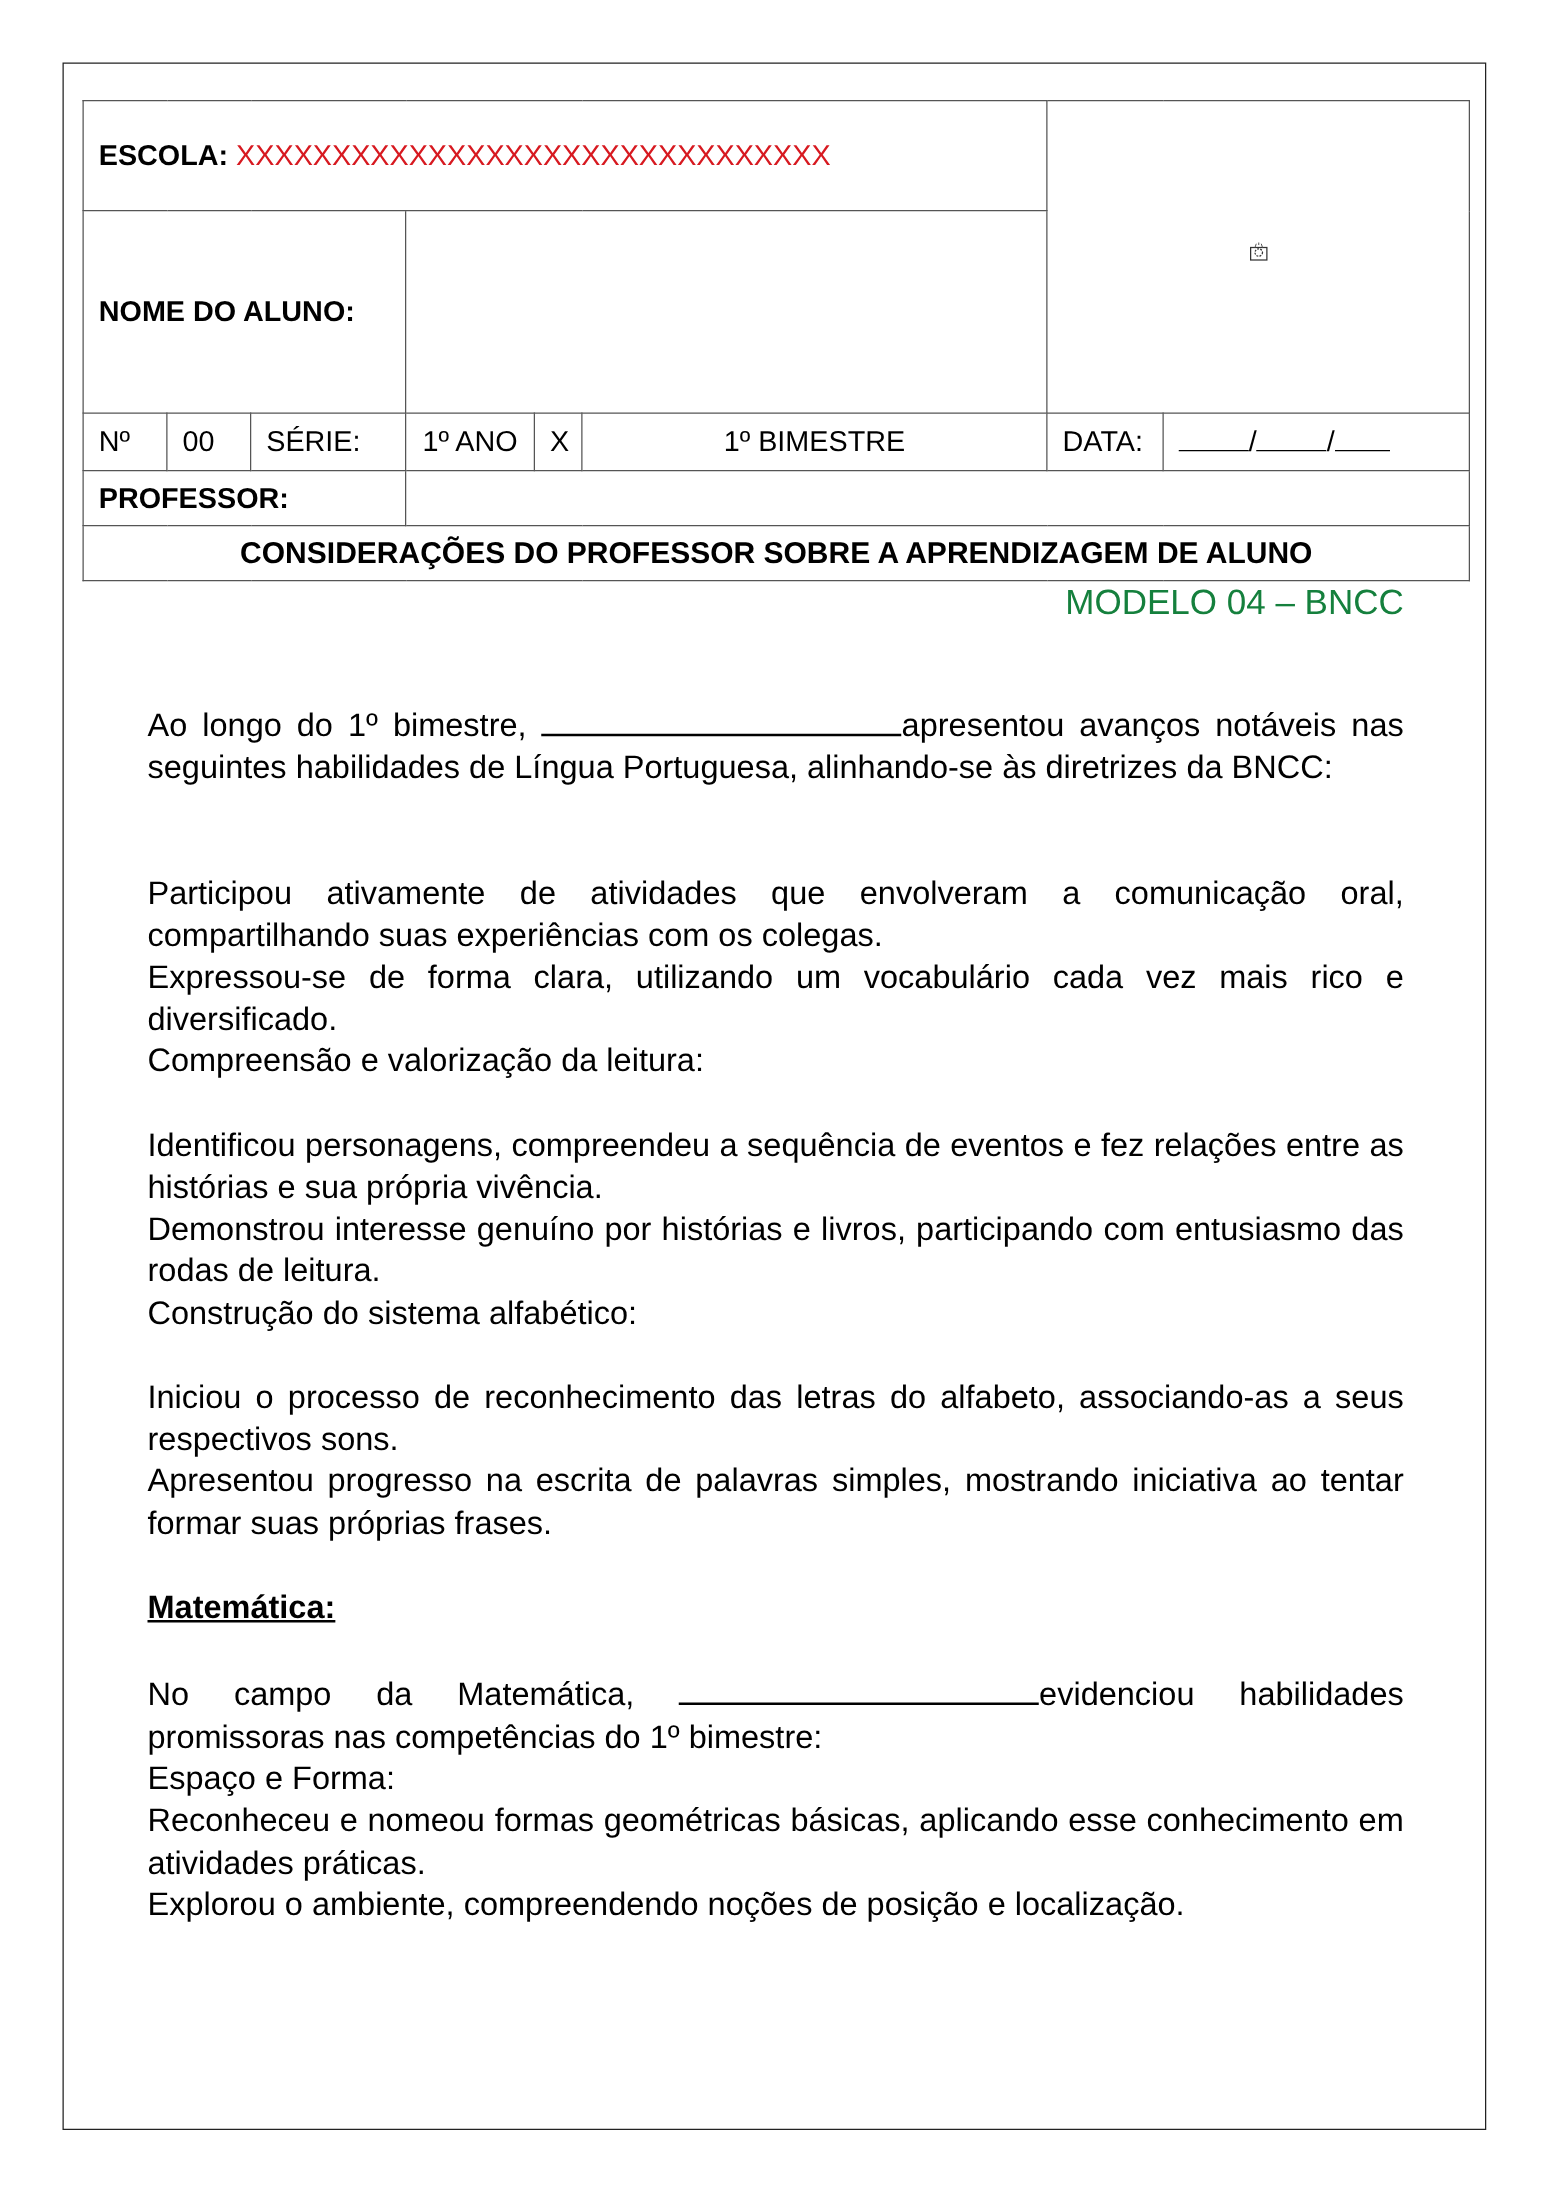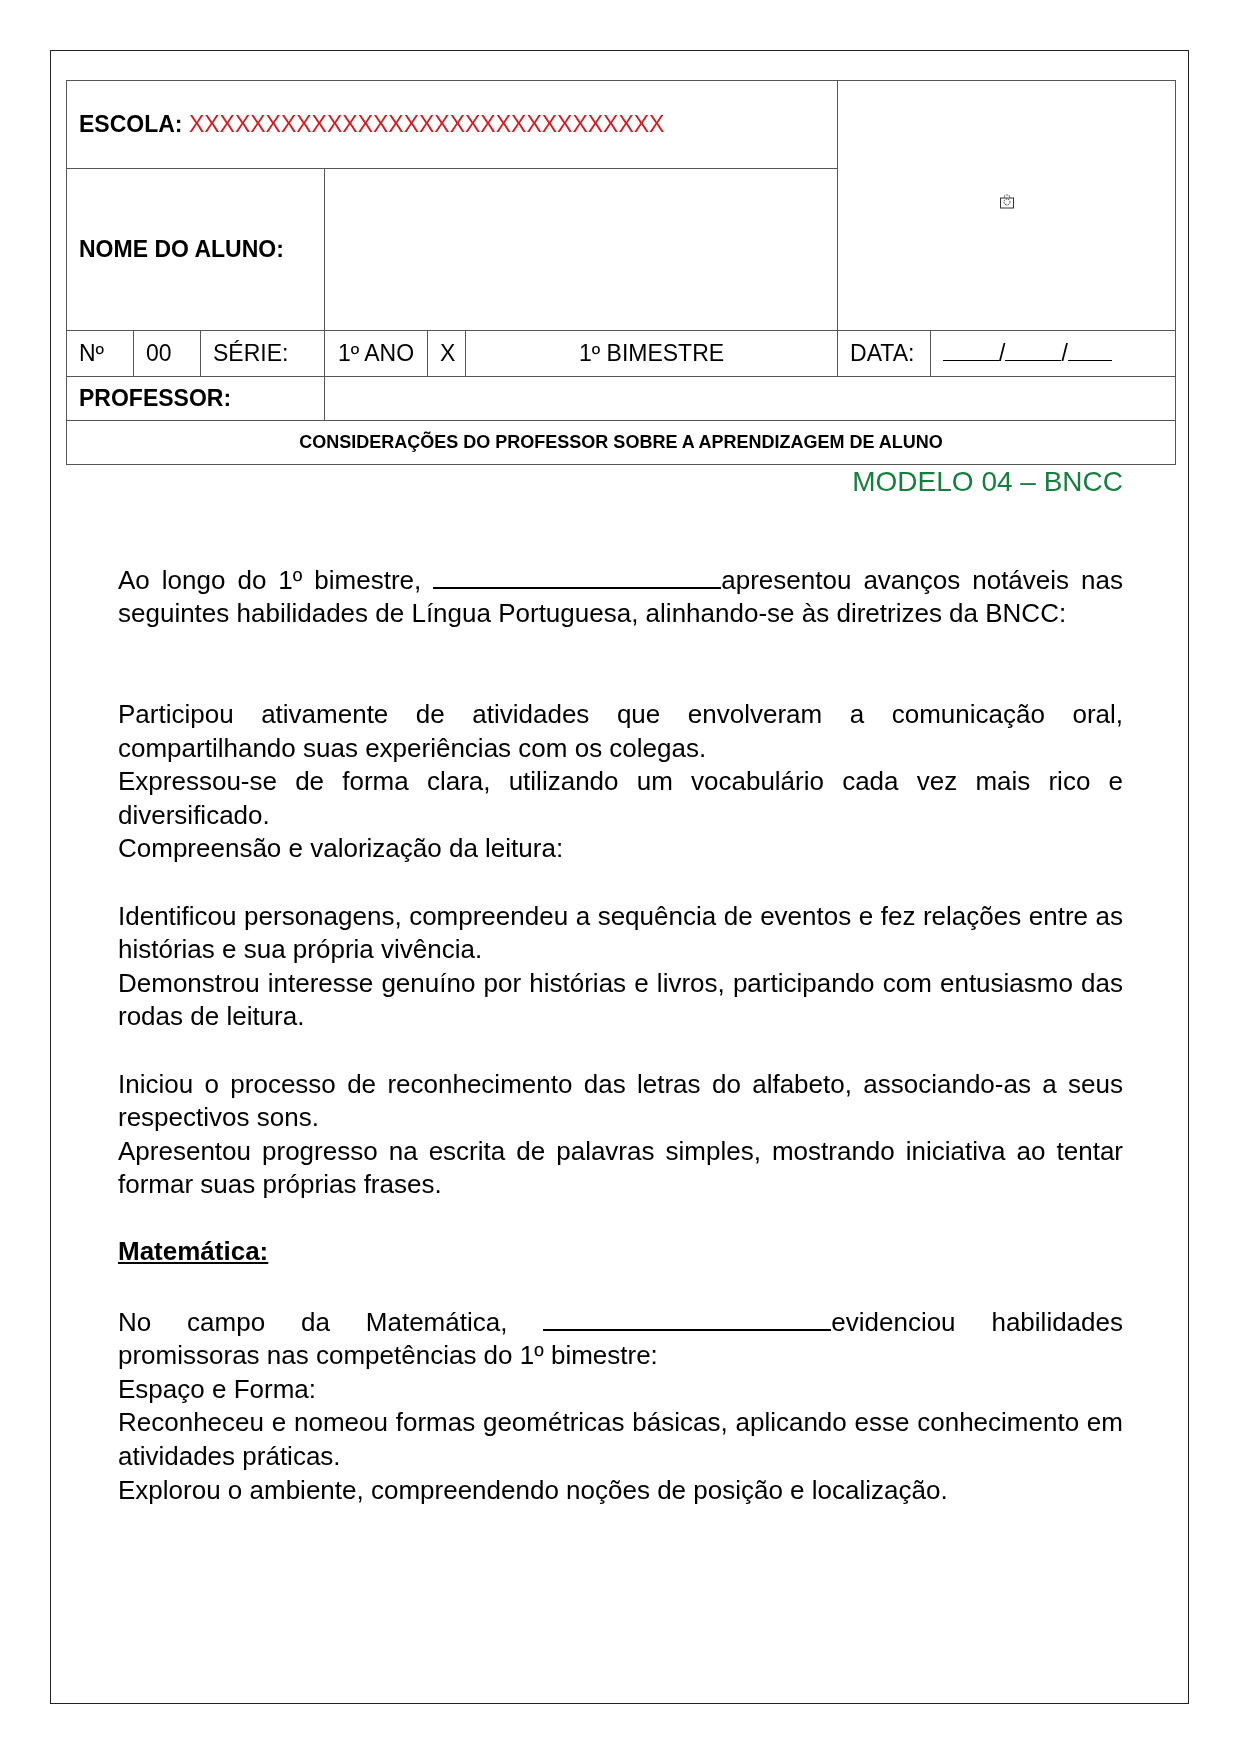--- a/index.html
+++ b/index.html
@@ -72,38 +72,39 @@
     <td>DATA:</td>
     <td>
       <span class="date-blank" style="width:56px"></span><span>/</span><span class="date-blank" style="width:56px"></span><span>/</span><span class="date-blank" style="width:44px"></span>
     </td>
   </tr>
   <tr style="height:44px">
     <td colspan="3" class="bold">PROFESSOR:</td>
     <td colspan="5"></td>
   </tr>
   <tr style="height:44px">
-    <td colspan="8" class="bold center" style="font-size:18px">CONSIDERAÇÕES DO PROFESSOR SOBRE A APRENDIZAGEM DE ALUNO</td>
+    <td colspan="8" class="bold center" style="font-size:24px">CONSIDERAÇÕES DO PROFESSOR SOBRE A APRENDIZAGEM DE ALUNO</td>
   </tr>
 </tbody>
   </table>
 
 <div class="modelo">MODELO 04 – BNCC</div>
 
 <div class="content">
   <div class="gap"></div>
   <p><span>Ao longo do 1º bimestre, </span><span class="blank"></span><span>apresentou avanços notáveis nas seguintes habilidades de Língua Portuguesa, alinhando-se às diretrizes da BNCC:</span></p>
   <div class="gap"></div>
   <div class="gap"></div>
   <p>Participou ativamente de atividades que envolveram a comunicação oral, compartilhando suas experiências com os colegas.</p>
   <p>Expressou-se de forma clara, utilizando um vocabulário cada vez mais rico e diversificado.</p>
   <p>Compreensão e valorização da leitura:</p>
   <div class="gap"></div>
   <p>Identificou personagens, compreendeu a sequência de eventos e fez relações entre as histórias e sua própria vivência.</p>
   <p>Demonstrou interesse genuíno por histórias e livros, participando com entusiasmo das rodas de leitura.</p>
+  <p>Construção do sistema alfabético:</p>
   <div class="gap"></div>
   <p>Iniciou o processo de reconhecimento das letras do alfabeto, associando-as a seus respectivos sons.</p>
   <p>Apresentou progresso na escrita de palavras simples, mostrando iniciativa ao tentar formar suas próprias frases.</p>
   <div class="gap"></div>
   <p class="heading">Matemática:</p>
   <div class="gap"></div>
   <p><span>No campo da Matemática, </span><span class="blank"></span><span>evidenciou habilidades promissoras nas competências do 1º bimestre:</span></p>
   <p>Espaço e Forma:</p>
   <p>Reconheceu e nomeou formas geométricas básicas, aplicando esse conhecimento em atividades práticas.</p>
   <p>Explorou o ambiente, compreendendo noções de posição e localização.</p>

